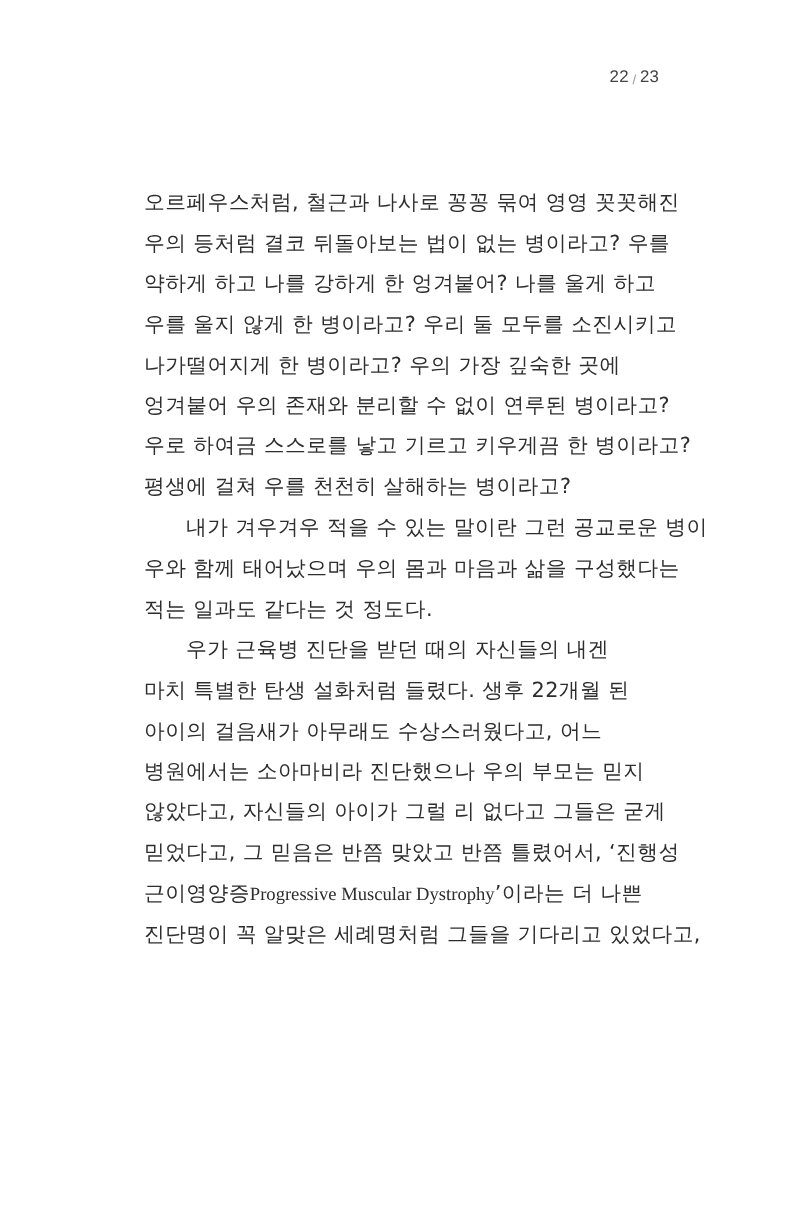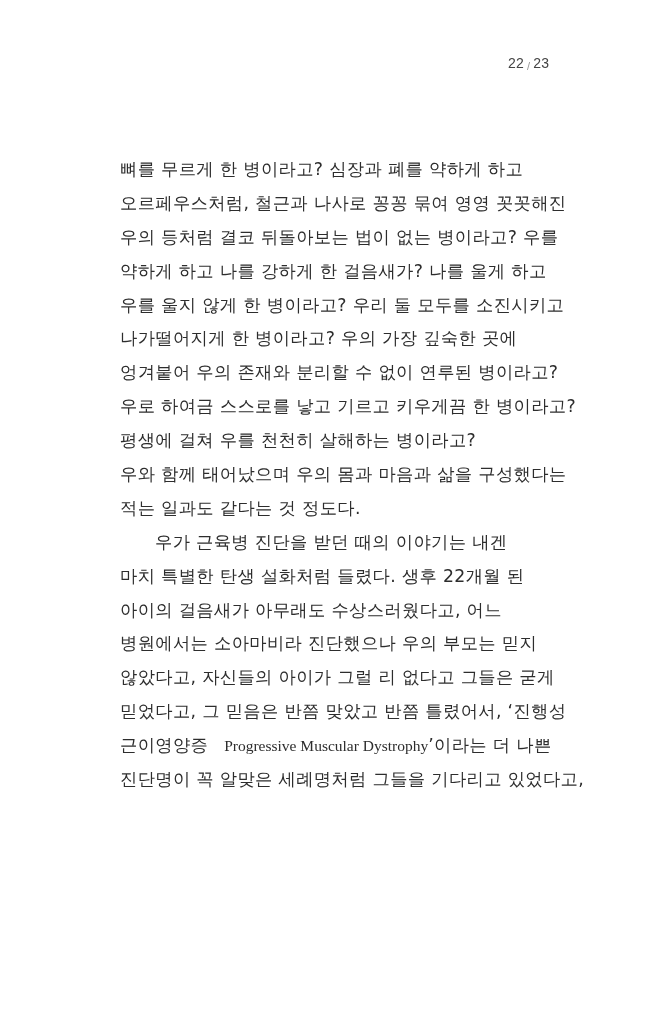--- a/index.html
+++ b/index.html
@@ -45,43 +45,42 @@
       letter-spacing: 0.35px;
       color: #2d2d2d;
     }
     .line.indent {
       padding-left: 35px;
     }
     .latin {
       font-family: "Liberation Serif", "DejaVu Serif", serif;
       font-size: 15.5px;
       letter-spacing: 0;
-      margin-left: 16px;
     }
   </style>
 </head>
 <body>
 
 <div class="page-number">
   <span>22</span><span class="sep">/</span><span>23</span>
 </div>
 
 <div class="body-text">
-  <div class="line">뼈를 무르게 한 병이라고? 심장과 폐를 약하게 하고</div>
   <div class="line">오르페우스처럼, 철근과 나사로 꽁꽁 묶여 영영 꼿꼿해진</div>
   <div class="line">우의 등처럼 결코 뒤돌아보는 법이 없는 병이라고? 우를</div>
-  <div class="line">약하게 하고 나를 강하게 한 걸음새가? 나를 울게 하고</div>
+  <div class="line">약하게 하고 나를 강하게 한 엉겨붙어? 나를 울게 하고</div>
   <div class="line">우를 울지 않게 한 병이라고? 우리 둘 모두를 소진시키고</div>
   <div class="line">나가떨어지게 한 병이라고? 우의 가장 깊숙한 곳에</div>
   <div class="line">엉겨붙어 우의 존재와 분리할 수 없이 연루된 병이라고?</div>
   <div class="line">우로 하여금 스스로를 낳고 기르고 키우게끔 한 병이라고?</div>
   <div class="line">평생에 걸쳐 우를 천천히 살해하는 병이라고?</div>
+  <div class="line indent">내가 겨우겨우 적을 수 있는 말이란 그런 공교로운 병이</div>
   <div class="line">우와 함께 태어났으며 우의 몸과 마음과 삶을 구성했다는</div>
   <div class="line">적는 일과도 같다는 것 정도다.</div>
-  <div class="line indent">우가 근육병 진단을 받던 때의 이야기는 내겐</div>
+  <div class="line indent">우가 근육병 진단을 받던 때의 자신들의 내겐</div>
   <div class="line">마치 특별한 탄생 설화처럼 들렸다. 생후 22개월 된</div>
   <div class="line">아이의 걸음새가 아무래도 수상스러웠다고, 어느</div>
   <div class="line">병원에서는 소아마비라 진단했으나 우의 부모는 믿지</div>
   <div class="line">않았다고, 자신들의 아이가 그럴 리 없다고 그들은 굳게</div>
   <div class="line">믿었다고, 그 믿음은 반쯤 맞았고 반쯤 틀렸어서, ‘진행성</div>
   <div class="line"><span>근이영양증</span><span class="latin">Progressive Muscular Dystrophy</span><span>’이라는 더 나쁜</span></div>
   <div class="line">진단명이 꼭 알맞은 세례명처럼 그들을 기다리고 있었다고,</div>
 </div>
 
 </body></html>

